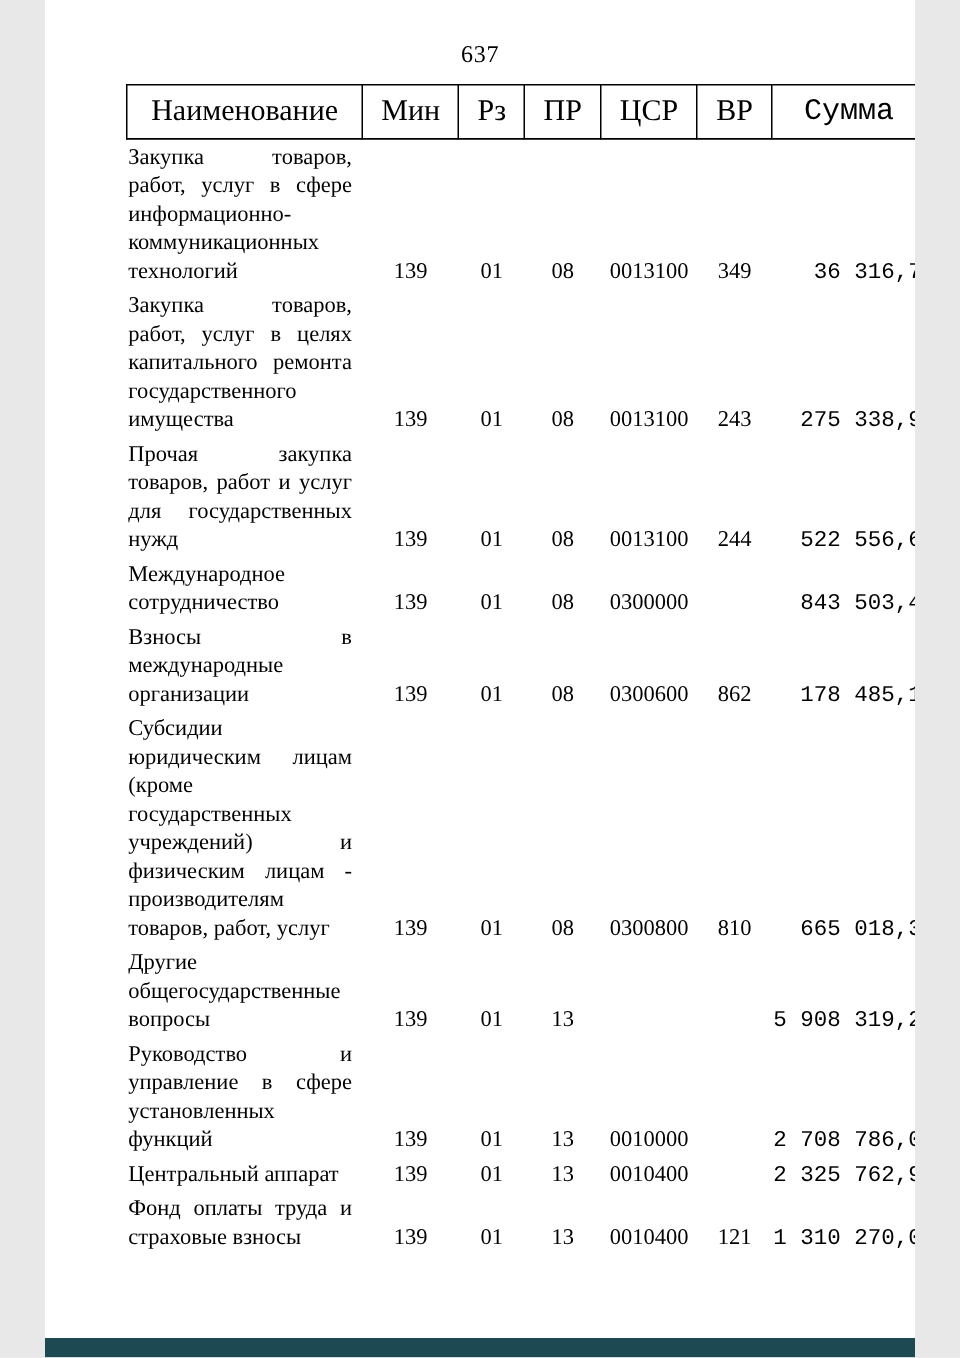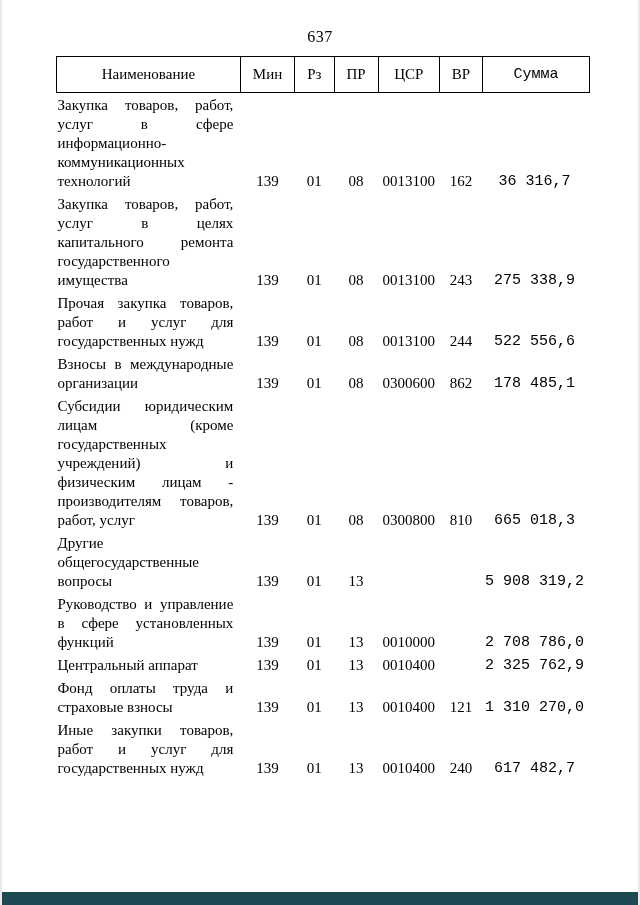--- a/index.html
+++ b/index.html
@@ -1,19 +1,19 @@
 <!DOCTYPE html>
 <html><head>
 <meta charset="utf-8">
 <style>
   * { box-sizing: border-box; }
   html, body { margin: 0; padding: 0; background: #e8e8e8; }
   .page {
     position: relative;
-    width: 636px;
+    width: 580px;
     height: 905px;
     margin: 0 auto;
     background: #ffffff;
     font-family: "Liberation Serif", serif;
     color: #000;
     overflow: hidden;
   }
   .page-number {
     text-align: center;
     padding-top: 28px;
@@ -28,21 +28,21 @@
     font-size: 15px;
     line-height: 19px;
   }
   .thead { display: table-row; }
   .th {
     display: table-cell;
     border: 1.6px solid #000;
     text-align: center;
     vertical-align: middle;
     padding: 8px 12px;
-    font-size: 15px;
+    font-size: 20px;
   }
   .col-name  { width: 228px; }
   .col-min   { width: 34px; }
   .col-rz    { width: 26px; font-family: Liberation Serif, serif; }
   .col-pr    { width: 29px; font-family: Liberation Serif, serif; }
   .col-csr   { width: 70px; }
   .col-vr    { width: 34px; font-family: Liberation Serif, serif; }
   .col-summa { width: 113px; font-family: Liberation Mono, monospace; }
   .tbody { display: table-row-group; }
   .tr { display: table-row; margin-left: 45px; }
@@ -50,21 +50,21 @@
     display: table-cell;
     vertical-align: bottom;
     padding: 3px 0 1px 0;
   }
   .td.name {
     text-align: justify;
     padding-right: 7px;
     padding-left: 1px;
   }
   .td.c { text-align: center; white-space: nowrap; }
-  .td.summa { text-align: center; padding-right: 3px; white-space: nowrap; }
+  .td.summa { text-align: right; padding-right: 3px; white-space: nowrap; }
   .bottom-bar {
     position: absolute;
     left: 0;
     bottom: 0;
     width: 100%;
     height: 13px;
   }
 </style>
 </head>
 <body>
@@ -83,40 +83,49 @@
       <div class="th col-vr">ВР</div>
       <div class="th col-summa">Сумма</div>
     </div>
     <div class="tbody">
         <div class="tr">
     <div class="td name col-name">Закупка товаров, работ, услуг в сфере информационно-коммуникационных технологий</div>
     <div class="td c col-min">139</div>
     <div class="td c col-rz">01</div>
     <div class="td c col-pr">08</div>
     <div class="td c col-csr">0013100</div>
-    <div class="td c col-vr">162</div>
+    <div class="td c col-vr">349</div>
     <div class="td summa col-summa">36 316,7</div>
   </div>
         <div class="tr">
     <div class="td name col-name">Закупка товаров, работ, услуг в целях капитального ремонта государственного имущества</div>
     <div class="td c col-min">139</div>
     <div class="td c col-rz">01</div>
     <div class="td c col-pr">08</div>
     <div class="td c col-csr">0013100</div>
     <div class="td c col-vr">243</div>
     <div class="td summa col-summa">275 338,9</div>
   </div>
         <div class="tr">
     <div class="td name col-name">Прочая закупка товаров, работ и услуг для государственных нужд</div>
     <div class="td c col-min">139</div>
     <div class="td c col-rz">01</div>
     <div class="td c col-pr">08</div>
     <div class="td c col-csr">0013100</div>
     <div class="td c col-vr">244</div>
     <div class="td summa col-summa">522 556,6</div>
+  </div>
+        <div class="tr">
+    <div class="td name col-name">Международное сотрудничество</div>
+    <div class="td c col-min">139</div>
+    <div class="td c col-rz">01</div>
+    <div class="td c col-pr">08</div>
+    <div class="td c col-csr">0300000</div>
+    <div class="td c col-vr"></div>
+    <div class="td summa col-summa">843 503,4</div>
   </div>
         <div class="tr">
     <div class="td name col-name">Взносы в международные организации</div>
     <div class="td c col-min">139</div>
     <div class="td c col-rz">01</div>
     <div class="td c col-pr">08</div>
     <div class="td c col-csr">0300600</div>
     <div class="td c col-vr">862</div>
     <div class="td summa col-summa">178 485,1</div>
   </div>
@@ -158,27 +167,18 @@
   </div>
         <div class="tr">
     <div class="td name col-name">Фонд оплаты труда и страховые взносы</div>
     <div class="td c col-min">139</div>
     <div class="td c col-rz">01</div>
     <div class="td c col-pr">13</div>
     <div class="td c col-csr">0010400</div>
     <div class="td c col-vr">121</div>
     <div class="td summa col-summa">1 310 270,0</div>
   </div>
-        <div class="tr">
-    <div class="td name col-name">Иные закупки товаров, работ и услуг для государственных нужд</div>
-    <div class="td c col-min">139</div>
-    <div class="td c col-rz">01</div>
-    <div class="td c col-pr">13</div>
-    <div class="td c col-csr">0010400</div>
-    <div class="td c col-vr">240</div>
-    <div class="td summa col-summa">617 482,7</div>
-  </div>
       </div>
   </div>
 
   <div class="bottom-bar" style="background: rgb(29, 74, 82);"></div>
 
 </div>
 
 </body></html>

